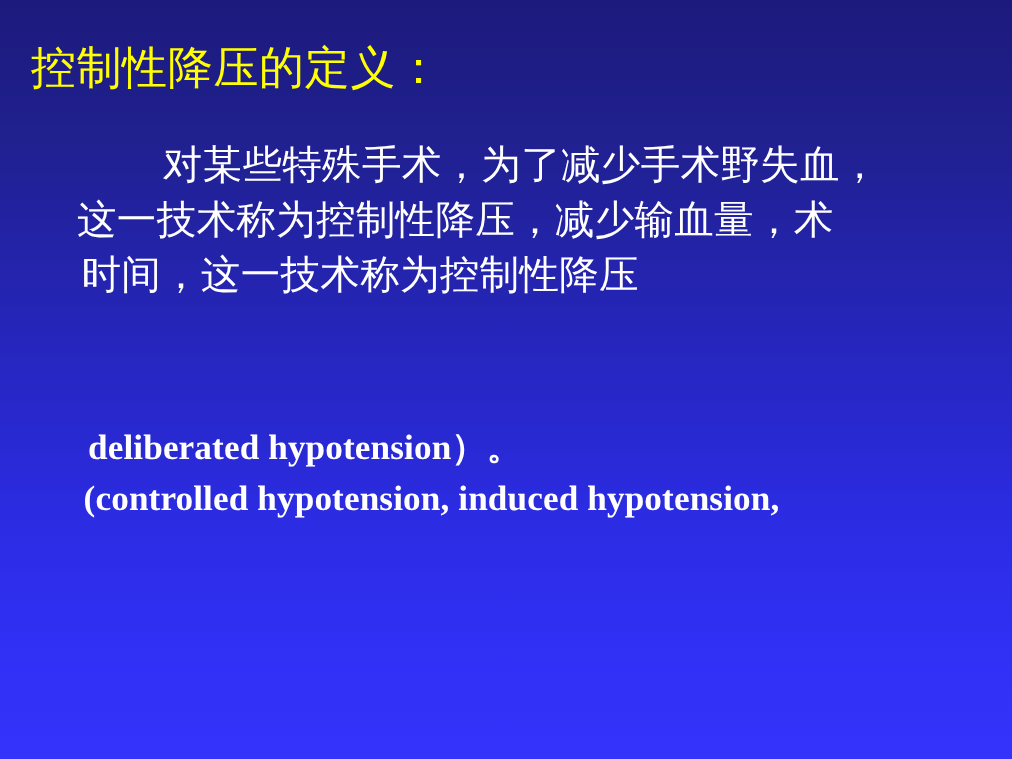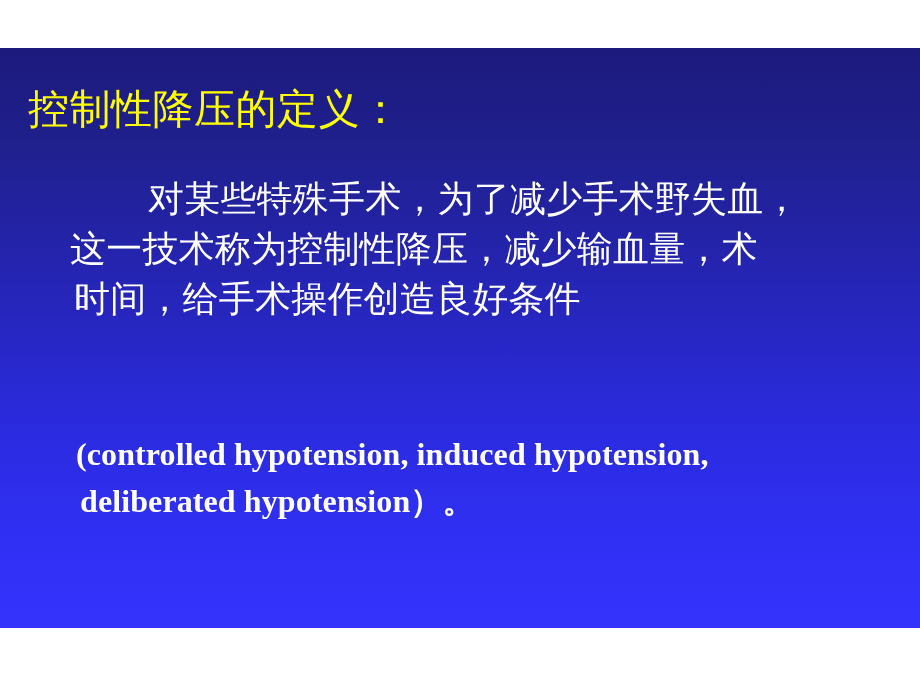--- a/index.html
+++ b/index.html
@@ -8,24 +8,23 @@
   }
   body {
     width: 920px;
     height: 690px;
     overflow: hidden;
     font-family: "Liberation Sans", "DejaVu Sans", sans-serif;
   }
   #slide {
     position: relative;
     width: 920px;
-    height: 580px;
+    height: 690px;
     background: linear-gradient(to bottom, #1c1a7c 0%, #20208f 18%, #2525b8 42%, #2b2be0 66%, #3030f5 85%, #3333fc 100%);
     overflow: hidden;
-    margin-top: 48px;
   }
   #slide-title {
     position: absolute;
     left: 28px;
     top: 39px;
     font-size: 41px;
     line-height: 1.12;
     color: #ffff00;
     font-family: "DejaVu Sans", "Liberation Sans", sans-serif;
     letter-spacing: 0.5px;
@@ -73,21 +72,21 @@
 </head>
 <body>
 
 <div id="slide">
 
   <div id="slide-title">控制性降压的定义：</div>
 
   <div id="body-block">
     <div class="cn-line first">对某些特殊手术，为了减少手术野失血，</div>
     <div class="cn-line">这一技术称为控制性降压，减少输血量，术</div>
-    <div class="cn-line indent-small">时间，给手术操作创造良好条件</div>
+    <div class="cn-line indent-small">时间，这一技术称为控制性降压</div>
   </div>
 
   <div id="en-block">
+    <div class="en-line second">deliberated hypotension）。</div>
     <div class="en-line">(controlled hypotension, induced hypotension,</div>
-    <div class="en-line second">deliberated hypotension）。</div>
   </div>
 
 </div>
 
 </body></html>

